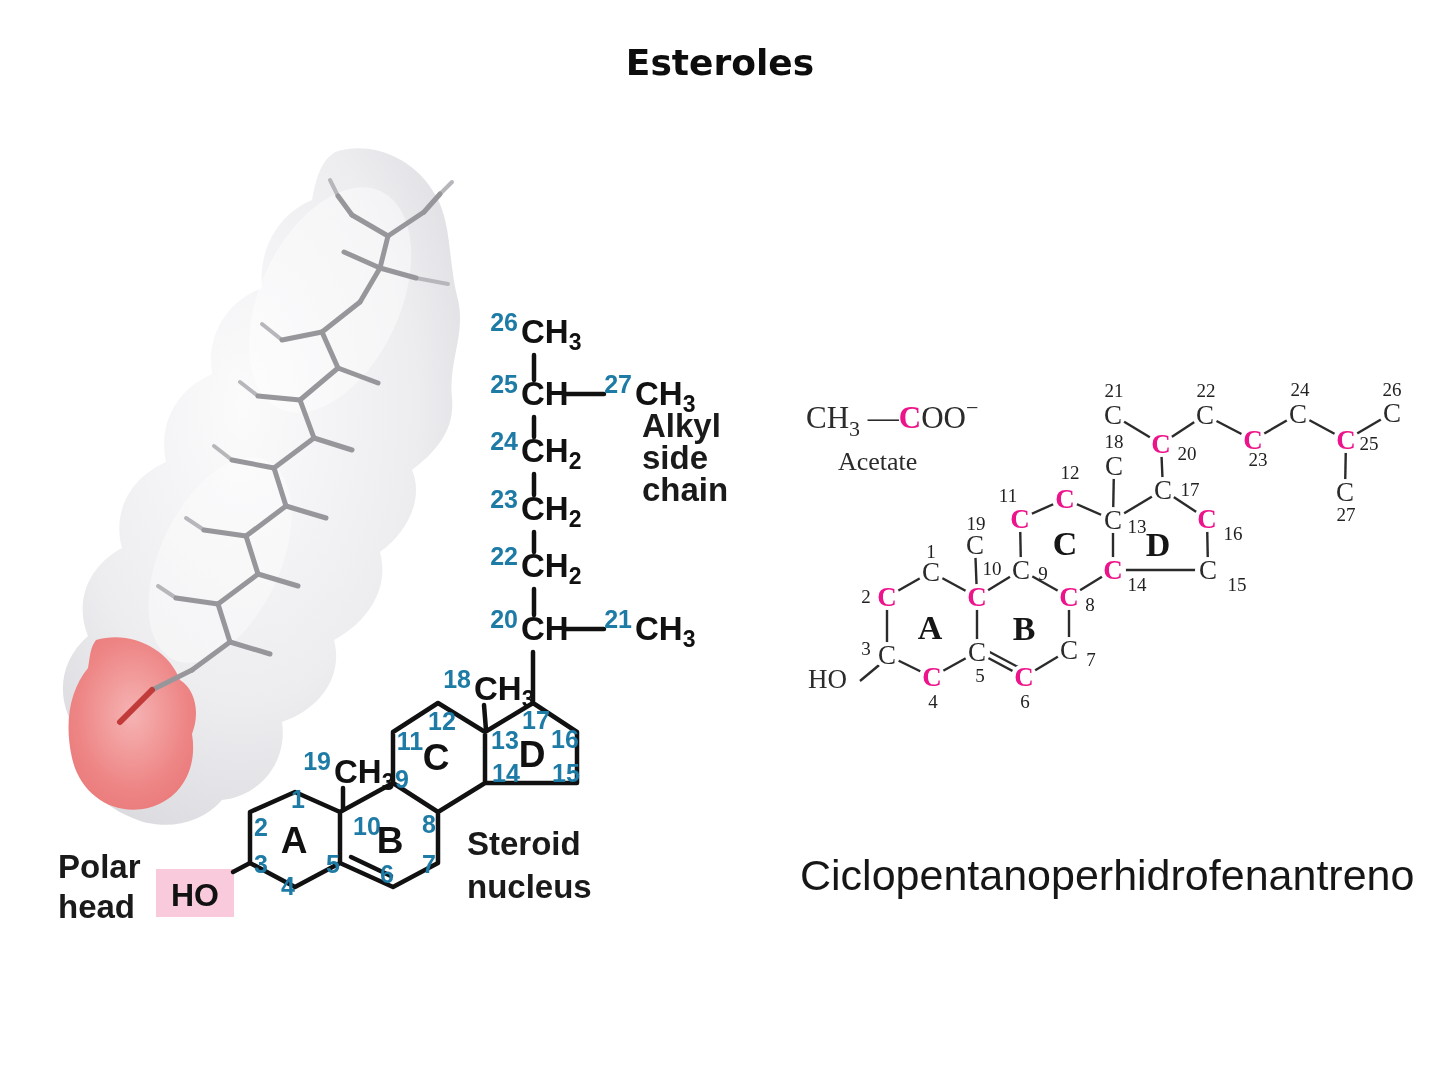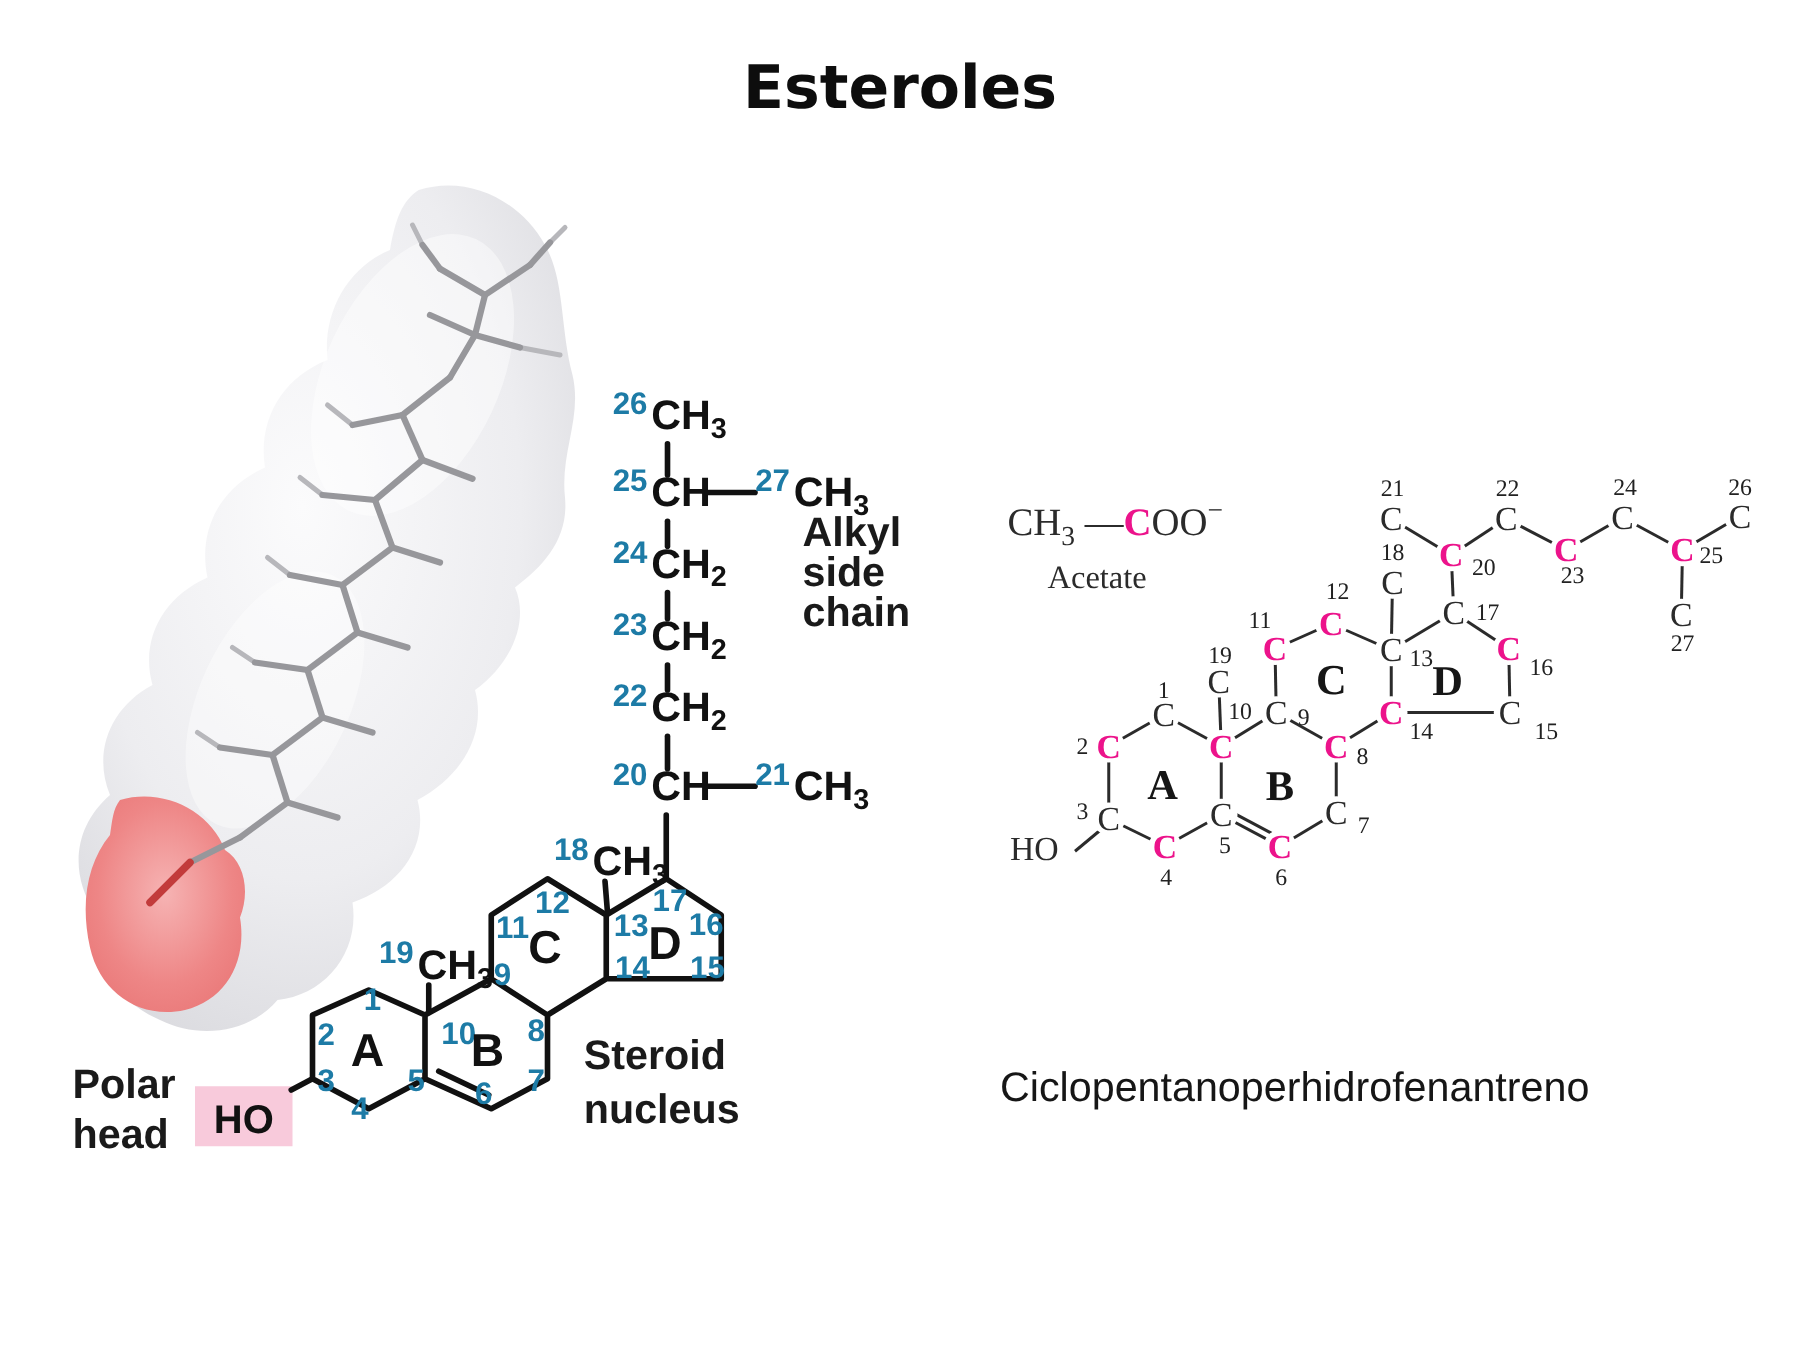--- a/index.html
+++ b/index.html
@@ -1,22 +1,22 @@
 <!DOCTYPE html>
 <html style="--teal: #1d7ba6; --pink: #ec138b; --hopink: #f8cadb;"><head>
 <meta charset="utf-8">
 <style>
   html,body{margin:0;padding:0;background:#ffffff;}
   .slide{position:relative;width:1440px;height:1080px;background:#ffffff;overflow:hidden;
          font-family:"Liberation Sans",sans-serif;}
   .title{position:absolute;top:42px;left:0;width:100%;text-align:center;
-         font-family:"DejaVu Sans",sans-serif;font-weight:700;font-size:48px;color:#0d0d0d;
+         font-family:"DejaVu Sans",sans-serif;font-weight:700;font-size:36px;color:#0d0d0d;
          letter-spacing:0px;}
   .caption{position:absolute;left:800px;top:851px;font-family:"Liberation Sans",sans-serif;
-           font-size:33px;color:#161616;white-space:nowrap;}
+           font-size:43px;color:#161616;white-space:nowrap;}
   svg{position:absolute;left:0;top:0;}
   
   .ring{fill:none;stroke:#111;stroke-width:4.5;stroke-linejoin:round;stroke-linecap:round;}
   .bond{stroke:#111;stroke-width:4.5;stroke-linecap:round;}
   .chainMain{font:700 33px "Liberation Sans",sans-serif;fill:#111;}
   .sup{font:700 25px "Liberation Sans",sans-serif;fill:var(--teal);}
   .rnum{font:700 25px "Liberation Sans",sans-serif;fill:var(--teal);}
   .rletter{font:700 37px "Liberation Sans",sans-serif;fill:#111;}
   .biglabel{font:700 33px "Liberation Sans",sans-serif;fill:#1a1a1a;}
   .holabel{font:700 32px "Liberation Sans",sans-serif;fill:#111;}

